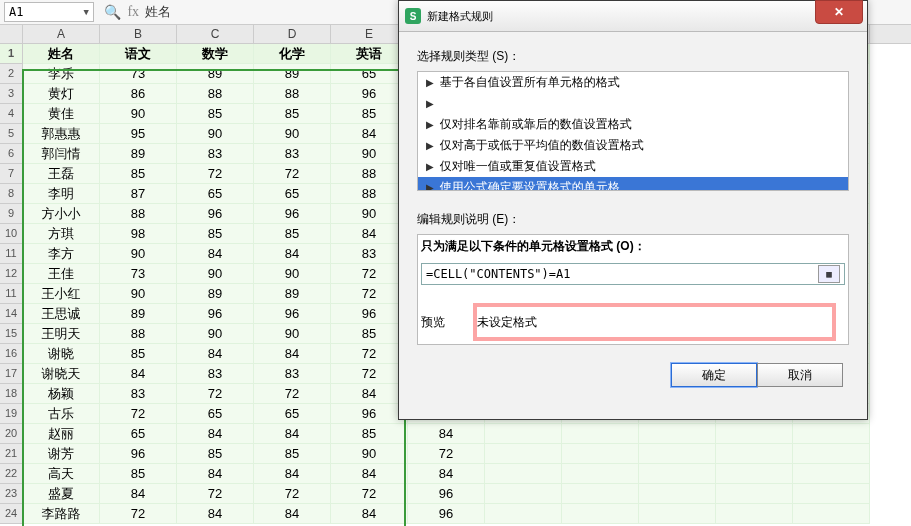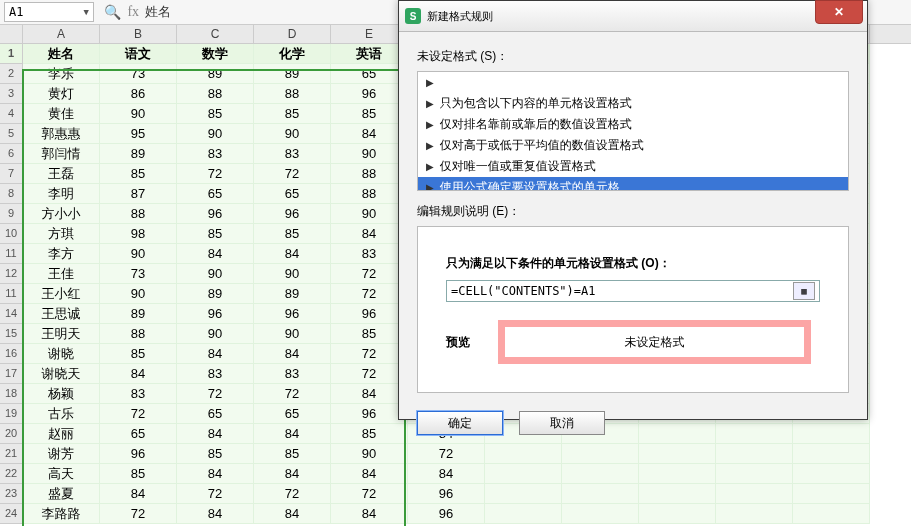--- a/index.html
+++ b/index.html
@@ -24,31 +24,31 @@
   .titlebar{height:30px;background:linear-gradient(#fdfdfd,#e8e8e8);display:flex;align-items:center;border-bottom:1px solid #bbb}
   .titlebar .logo{width:16px;height:16px;background:#2fa45f;border-radius:3px;margin:0 6px;display:flex;align-items:center;justify-content:center;color:#fff;font-size:10px;font-weight:bold}
   .titlebar .ttl{flex:1;font-size:11px}
   .closebtn{width:46px;height:22px;background:#c94b42;border-radius:0 0 4px 4px;margin-right:4px;margin-top:-8px;display:flex;align-items:center;justify-content:center;color:#fff;font-weight:bold;border:1px solid #a03832}
   .dbody{padding:12px 18px}
   .lbl{margin:4px 0 6px}
   .rulelist{border:1px solid #bbb;background:#fff;height:118px;overflow:hidden}
   .rulelist div{padding:2px 8px;display:flex;align-items:center;height:17px}
   .rulelist .ar{display:inline-block;margin-right:6px;font-size:10px;color:#333}
   .rulelist .sel{background:#3a76d6;color:#fff}
-  .desc{margin-top:12px}
-  .inset{border:1px solid #bbb;background:#fff;margin-top:6px;padding:28px}
+  .desc{margin-top:20px}
+  .inset{border:1px solid #bbb;background:#fff;margin-top:6px;padding:3px}
   .inset .sub{font-weight:bold;margin-bottom:8px}
   .formula{border:1px solid #8aa;background:#fff;height:20px;display:flex;align-items:center;padding:0 4px;font-family:Consolas,monospace;font-size:12px}
   .formula .txt{flex:1}
   .formula .pick{width:20px;height:16px;border:1px solid #999;background:#eef;font-size:9px;text-align:center;line-height:16px}
   .previewrow{display:flex;align-items:center;margin-top:18px}
-  .previewrow .plabel{width:52px;font-weight:bold}
-  .previewbox{flex:1;height:30px;border:7px solid #fca5a5;background:#fff;display:flex;align-items:center;justify-content:center;margin-right:9px}
+  .previewrow .plabel{width:52px;font-weight:normal}
+  .previewbox{flex:1;height:30px;border:4px solid #fca5a5;background:#fff;display:flex;align-items:center;margin-right:9px}
   .fmtbtn{height:24px;width:86px;border:1px solid #888;background:linear-gradient(#fff,#e3e3e3);font-size:12px}
-  .btnrow{display:flex;justify-content:flex-start;gap:16px;margin-top:18px;padding-right:6px}
+  .btnrow{display:flex;justify-content:flex-end;gap:0;margin-top:18px;padding-right:6px}
   .btn{height:24px;width:86px;border:1px solid #888;background:linear-gradient(#fff,#e3e3e3);font-size:12px}
   .btn.primary{border:1px solid #2b6cd4;outline:1px solid #8ab4f8}
 </style>
 </head>
 <body>
 
 <div class="toolbar">
   <div class="cellref">
     <span class="cellref-v">A1</span>
     <span class="cellref-dd">▼</span>
@@ -416,28 +416,28 @@
 
 <div class="dialog">
   <div class="titlebar">
     <div class="logo">S</div>
     <div class="ttl">新建格式规则</div>
     <div class="closebtn">
         <span>✕</span>
       </div>
   </div>
   <div class="dbody">
-    <div class="lbl">未设定格式 (S)：</div>
+    <div class="lbl">选择规则类型 (S)：</div>
     <div class="rulelist" id="rulelist">
         <div>
           <span class="ar">▶</span>
+          <span>基于各自值设置所有单元格的格式</span>
         </div>
         <div>
           <span class="ar">▶</span>
-          <span>只为包含以下内容的单元格设置格式</span>
         </div>
         <div>
           <span class="ar">▶</span>
           <span>仅对排名靠前或靠后的数值设置格式</span>
         </div>
         <div>
           <span class="ar">▶</span>
           <span>仅对高于或低于平均值的数值设置格式</span>
         </div>
         <div>

